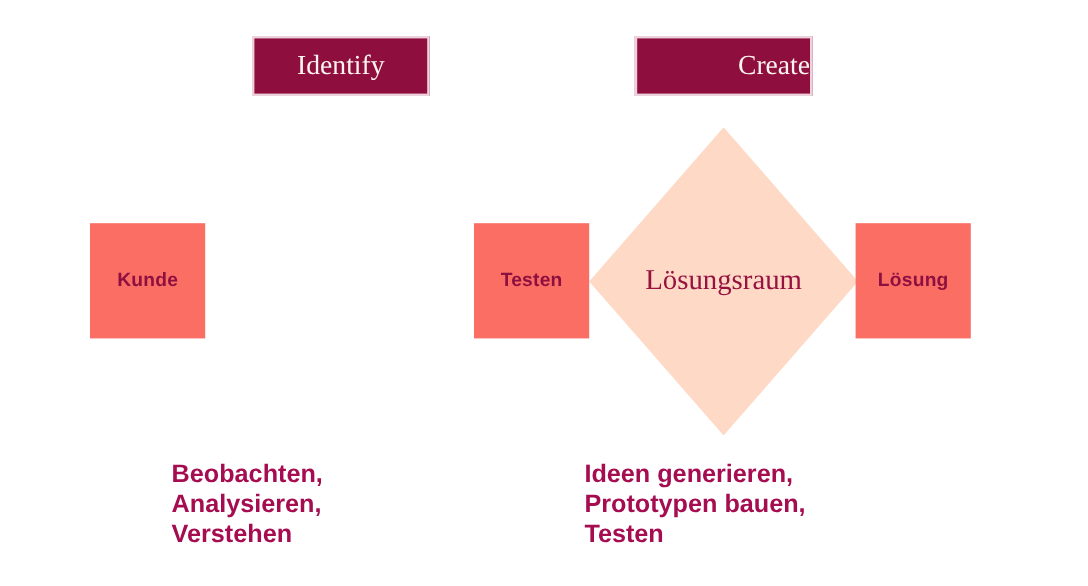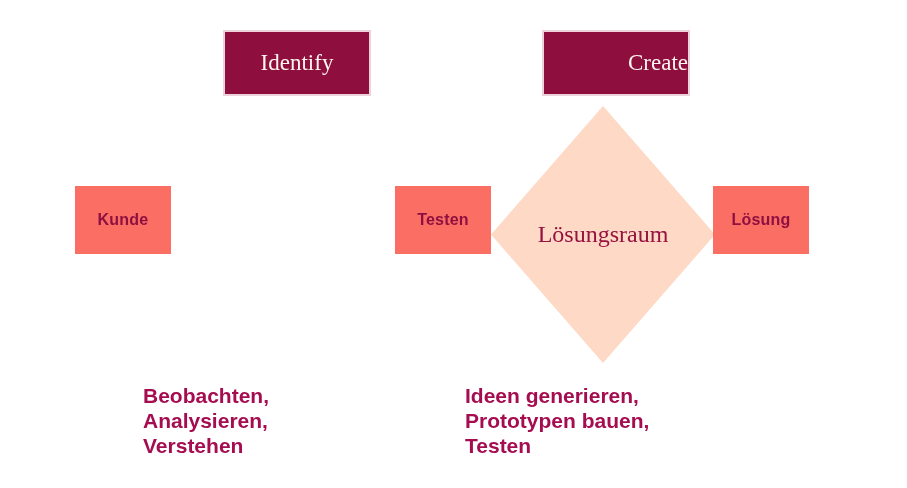--- a/index.html
+++ b/index.html
@@ -15,29 +15,28 @@
   html,body{margin:0;padding:0;background:#ffffff;}
   .stage{
     position:relative;
     width:907px;height:488px;
     background:#ffffff;
     overflow:hidden;
     font-family:"Liberation Sans", sans-serif;
   }
   .header-box{
     position:absolute;
-    top:30px;width:148px;height:66px;
+    top:30px;width:148px;height:50px;
     background:var(--maroon);
     border:2px solid var(--maroon-border);
     display:flex;align-items:center;justify-content:center;
     color:var(--header-text);
     font-family:"Liberation Serif", serif;
     font-size:23px;
     box-sizing:border-box;
-    margin-left:13px;
   }
   .header-identify{left:210px;}
   .header-create{left:529px;justify-content:flex-end;}
   .diamond{
     position:absolute;
     top:106px;
     width:224px;height:257px;
     background:var(--peach);
     clip-path:polygon(50% 0, 100% 50%, 50% 100%, 0 50%);
     display:flex;align-items:center;justify-content:center;
@@ -46,21 +45,21 @@
   .diamond-left{left:171px;}
   .diamond-right{left:491px;}
   .diamond-label{
     font-family:"Liberation Serif", serif;
     font-size:24px;
     color:var(--diamond-text);
   }
   .square{
     position:absolute;
     top:186px;
-    width:96px;height:68px;
+    width:96px;height:96px;
     background:var(--salmon);
     display:flex;align-items:center;justify-content:center;
     z-index:2;
   }
   .square-kunde{left:75px;}
   .square-problem{left:395px;}
   .square-loesung{left:713px;}
   .square-label{
     font-size:16px;
     font-weight:bold;
@@ -72,21 +71,21 @@
     top:383px;
     width:280px;
     text-align:left;
     font-size:21px;
     font-weight:bold;
     line-height:25px;
     color:var(--caption-text);
     white-space:pre-line;
   }
   .caption-left{left:143px;}
-  .caption-right{left:465px;}
+  .caption-right{left:487px;}
 </style>
 </head>
 <body>
 
 <div class="stage">
 
   <div class="header-box header-identify">
     <span>Identify</span>
   </div>
   <div class="header-box header-create">

